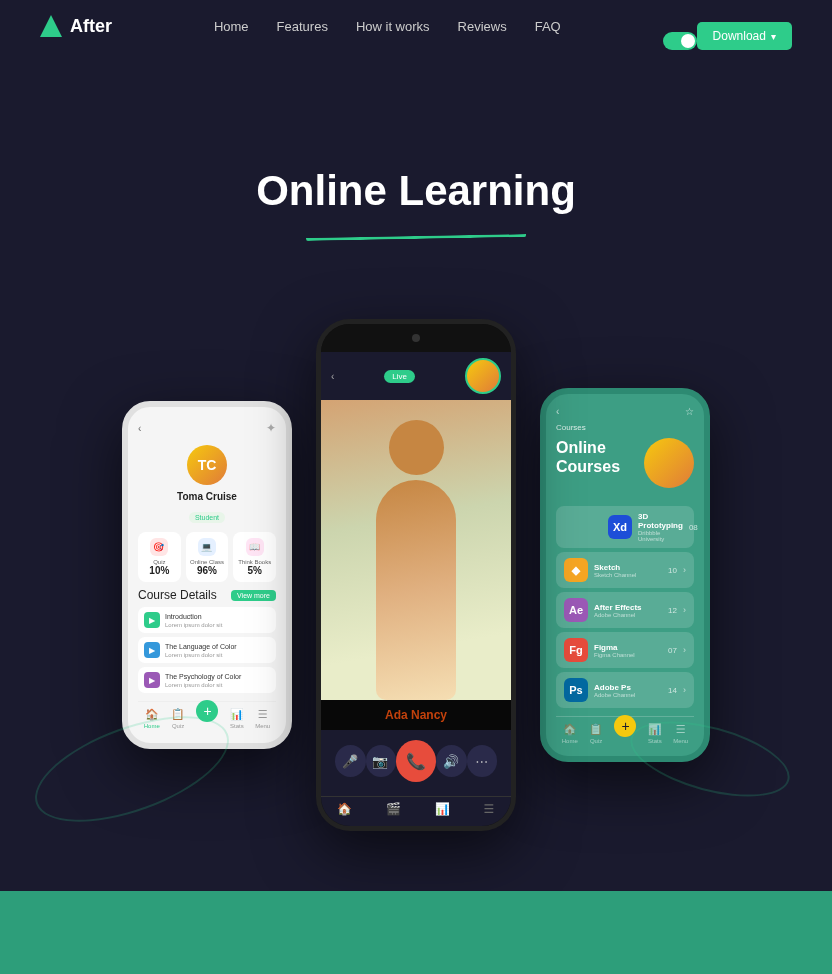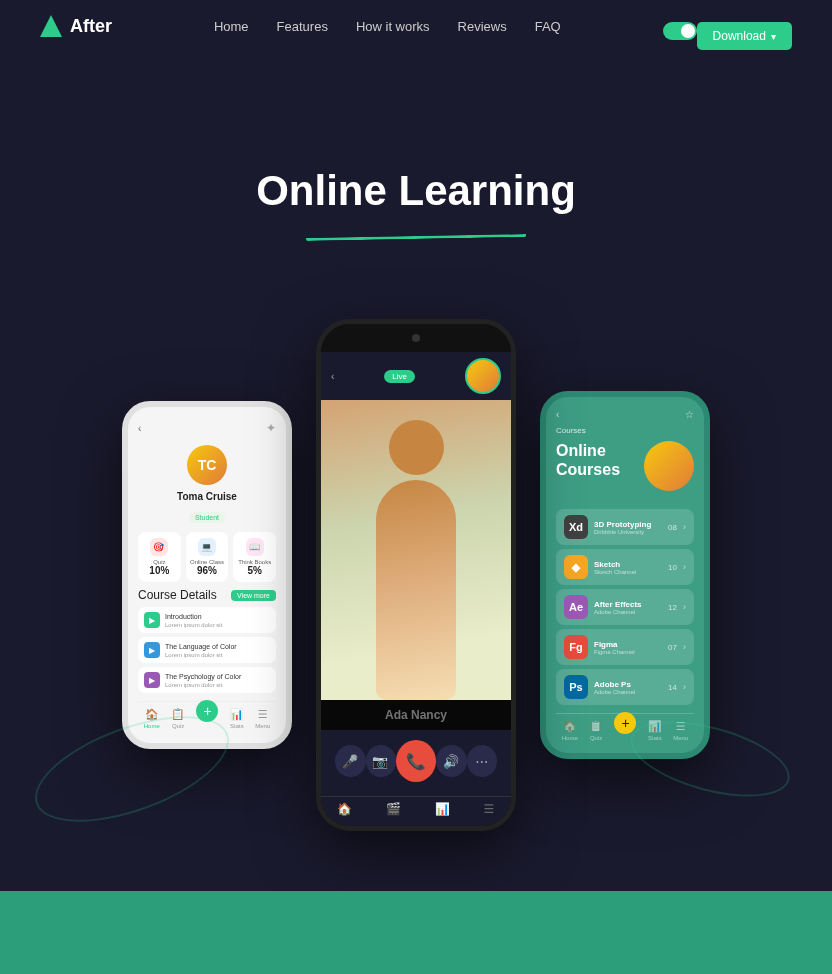--- a/index.html
+++ b/index.html
@@ -33,21 +33,21 @@
       gap: 28px;
       list-style: none;
     }
     .nav-links a {
       color: #ccc;
       text-decoration: none;
       font-size: 13px;
     }
     .nav-right {
       display: flex;
-      align-items: flex-start;
+      align-items: flex-end;
       margin-top: 20px;
     }
     .toggle-wrap {
       display: flex;
       align-items: center;
       gap: 6px;
     }
     .toggle {
       width: 34px; height: 18px;
       background: #2ecc8a;
@@ -289,21 +289,21 @@
       background: #c68642;
       border-radius: 50%;
       position: absolute;
       top: 20px;
     }
     .pc-name-bar {
       background: rgba(0,0,0,0.5);
       padding: 8px 12px;
       text-align: center;
     }
-    .pc-name { color: #737373; font-size: 12px; font-weight: 600; }
+    .pc-name { color: #c2410c; font-size: 12px; font-weight: 600; }
     .pc-controls {
       background: #1a1a2e;
       display: flex; justify-content: space-around; align-items: center;
       padding: 10px 14px 14px;
     }
     .pc-ctrl-btn {
       width: 32px; height: 32px; border-radius: 50%;
       background: #2a2a4a; display: flex; align-items: center; justify-content: center;
       font-size: 13px; color: #ccc;
     }
@@ -550,21 +550,21 @@
     </div>
     <div class="pr-section-title">Courses</div>
     <div class="pr-top-area">
       <div class="pr-heading">
         <span>Online</span>
         <span>Courses</span>
       </div>
       <div class="pr-thumb"></div>
     </div>
     <div class="pr-course">
-      <div class="pr-course-icon" style="background:#404040;color:#fff;">Xd</div>
+      <div class="pr-course-icon" style="background:#1d4ed8;color:#fff;margin-left:44px;">Xd</div>
       <div class="pr-course-info">
         <div class="pr-course-name">3D Prototyping</div>
         <div class="pr-course-sub">Dribbble University</div>
       </div>
       <div class="pr-course-num">08</div>
       <div class="pr-course-arrow">›</div>
     </div>
     <div class="pr-course">
       <div class="pr-course-icon" style="background:#f6a623;color:#fff;">◆</div>
       <div class="pr-course-info">

